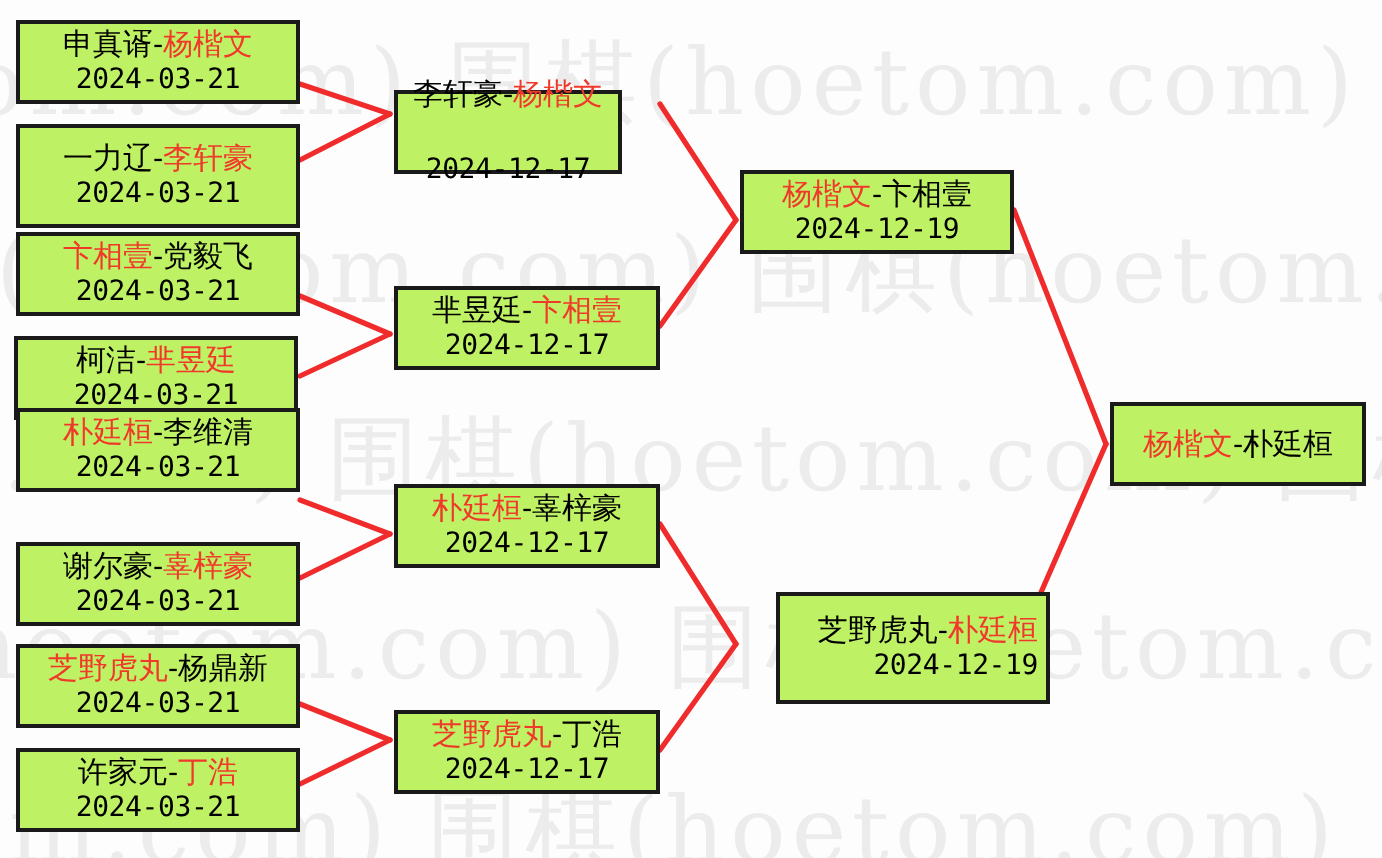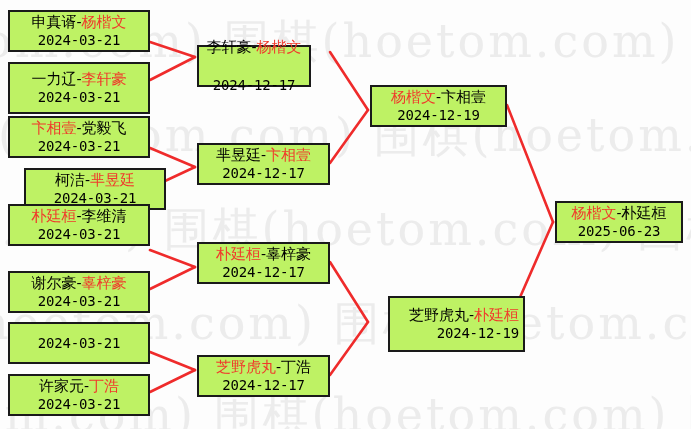--- a/index.html
+++ b/index.html
@@ -126,36 +126,37 @@
   <div class="match-box" style="left:8px;  top:62px;  width:142px; height:52px;">
     <div class="match-players"><span class="p-lose">一力辽</span><span class="p-sep">-</span><span class="p-win">李轩豪</span></div>
     <div class="match-date">2024-03-21</div>
   </div>
 
   <div class="match-box" style="left:8px;  top:116px; width:142px; height:42px;">
     <div class="match-players"><span class="p-win">卞相壹</span><span class="p-sep">-</span><span class="p-lose">党毅飞</span></div>
     <div class="match-date">2024-03-21</div>
   </div>
 
-  <div class="match-box" style="left:24px;  top:168px; width:142px; height:42px;">
+  <div class="match-box" style="left:7px;  top:168px; width:142px; height:42px;">
     <div class="match-players"><span class="p-lose">柯洁</span><span class="p-sep">-</span><span class="p-win">芈昱廷</span></div>
     <div class="match-date">2024-03-21</div>
   </div>
 
   <div class="match-box" style="left:8px;  top:204px; width:142px; height:42px;">
     <div class="match-players"><span class="p-win">朴廷桓</span><span class="p-sep">-</span><span class="p-lose">李维清</span></div>
     <div class="match-date">2024-03-21</div>
   </div>
 
   <div class="match-box" style="left:8px;  top:271px; width:142px; height:42px;">
     <div class="match-players"><span class="p-lose">谢尔豪</span><span class="p-sep">-</span><span class="p-win">辜梓豪</span></div>
     <div class="match-date">2024-03-21</div>
   </div>
 
   <div class="match-box" style="left:8px;  top:322px; width:142px; height:42px;">
+    <div class="match-players"><span class="p-win">芝野虎丸</span><span class="p-sep">-</span><span class="p-lose">杨鼎新</span></div>
     <div class="match-date">2024-03-21</div>
   </div>
 
   <div class="match-box" style="left:8px;  top:374px; width:142px; height:42px;">
     <div class="match-players"><span class="p-lose">许家元</span><span class="p-sep">-</span><span class="p-win">丁浩</span></div>
     <div class="match-date">2024-03-21</div>
   </div>
 
   <div class="match-box" style="left:197px; top:45px;  width:114px; height:42px;gap:20px;">
     <div class="match-players"><span class="p-lose">李轩豪</span><span class="p-sep">-</span><span class="p-win">杨楷文</span></div>
@@ -182,16 +183,15 @@
     <div class="match-date">2024-12-19</div>
   </div>
 
   <div class="match-box" style="left:388px; top:296px; width:137px; height:56px;align-items:flex-end;">
     <div class="match-players"><span class="p-lose">芝野虎丸</span><span class="p-sep">-</span><span class="p-win">朴廷桓</span></div>
     <div class="match-date">2024-12-19</div>
   </div>
 
   <div class="match-box" style="left:555px; top:201px; width:128px; height:42px;text-align:center;">
     <div class="match-players"><span class="p-win">杨楷文</span><span class="p-sep">-</span><span class="p-lose">朴廷桓</span></div>
-    <div class="match-date">2025-06-23</div>
   </div>
 
 </div>
 
 </body></html>

